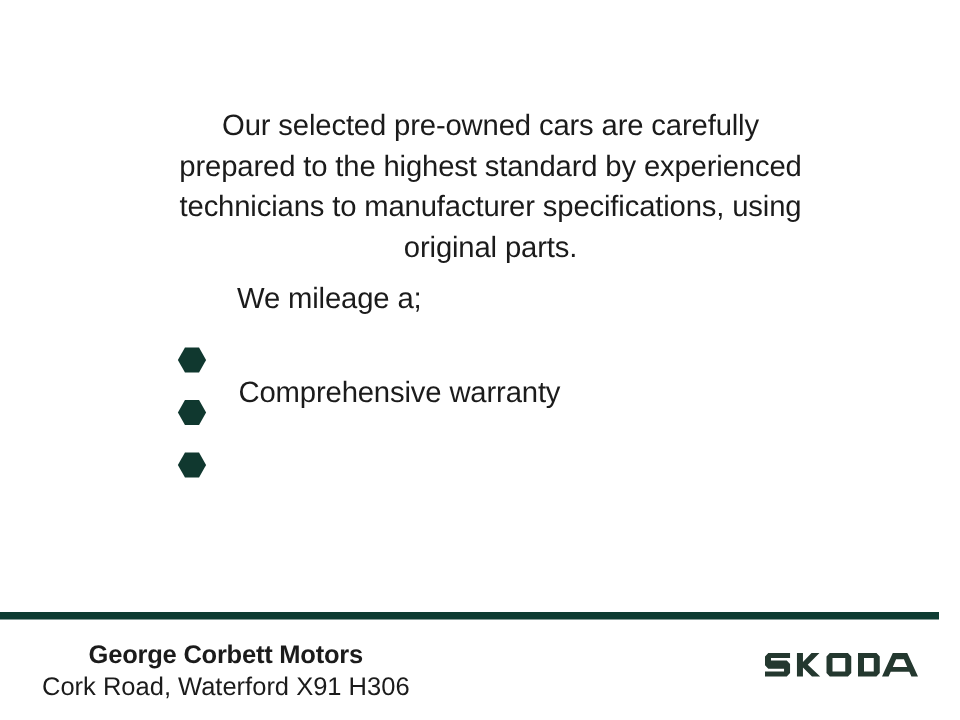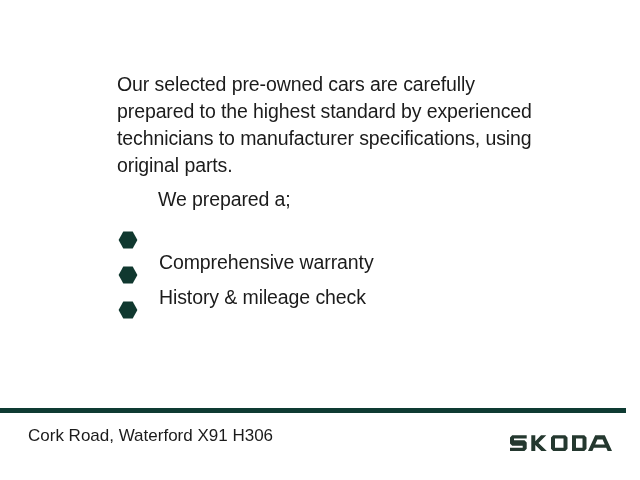--- a/index.html
+++ b/index.html
@@ -14,20 +14,21 @@
     font-family: "Liberation Sans", sans-serif;
     -webkit-font-smoothing: antialiased;
   }
 
   .slide {
     position: relative;
     width: 640px;
     height: 383px;
     background: #ffffff;
     box-sizing: border-box;
+    text-align: center;
   }
 
   
   .intro {
     position: absolute;
     left: 117px;
     top: 51px;
     width: 420px;
     font-size: 19.5px;
     line-height: 27px;
@@ -133,58 +134,58 @@
     height: 100%;
   }
 </style>
 </head>
 <body>
 
 <div class="slide">
 
   <p class="intro">Our selected pre-owned cars are carefully prepared to the highest standard by experienced technicians  to manufacturer specifications, using original parts.</p>
 
-  <div class="include-lead">We prepared a;</div>
+  <div class="include-lead">We mileage a;</div>
 
   <ul class="bullets">
 
     <li class="bullet-row">
       <span class="bullet-mark">
         <svg width="20" height="18" viewBox="0 0 20 18" aria-hidden="true">
           <polygon points="5.3,0.6 14.7,0.6 19.4,9 14.7,17.4 5.3,17.4 0.6,9" fill="#10382f"></polygon>
         </svg>
       </span>
       <span class="bullet-text">Comprehensive warranty</span>
     </li>
 
 
     <li class="bullet-row">
       <span class="bullet-mark">
         <svg width="20" height="18" viewBox="0 0 20 18" aria-hidden="true">
           <polygon points="5.3,0.6 14.7,0.6 19.4,9 14.7,17.4 5.3,17.4 0.6,9" fill="#10382f"></polygon>
         </svg>
       </span>
-      <span class="bullet-text">History &amp; mileage check</span>
     </li>
 
     <li class="bullet-row">
       <span class="bullet-mark">
         <svg width="20" height="18" viewBox="0 0 20 18" aria-hidden="true">
           <polygon points="5.3,0.6 14.7,0.6 19.4,9 14.7,17.4 5.3,17.4 0.6,9" fill="#10382f"></polygon>
         </svg>
       </span>
     </li>
 
   </ul>
 
   <div class="footer-rule"></div>
 
   <div class="footer">
 
     <div class="dealer-block">
+      <div class="dealer-name">George Corbett Motors</div>
       <div class="dealer-address">Cork Road, Waterford X91 H306</div>
     </div>
 
     <div class="brand-logo">
       <svg viewBox="0 0 204 40" aria-hidden="true">
         <g fill="#24382f">
 
           <path d="M0 11.2 L4.4 6.6 L33.4 6.6 L33.4 13.2 L8.0 13.2 L8.0 16.6 L29.0 16.6 L33.4 21.2 L33.4 33.4 L29.0 38.0 L0 38.0 L0 31.4 L25.4 31.4 L25.4 27.6 L4.4 27.6 L0 23.0 Z"></path>
 
           <path d="M42.6 6.6 L50.6 6.6 L50.6 18.6 L62.0 6.6 L72.6 6.6 L57.0 22.2 L73.6 38.0 L62.6 38.0 L50.6 26.0 L50.6 38.0 L42.6 38.0 Z"></path>

